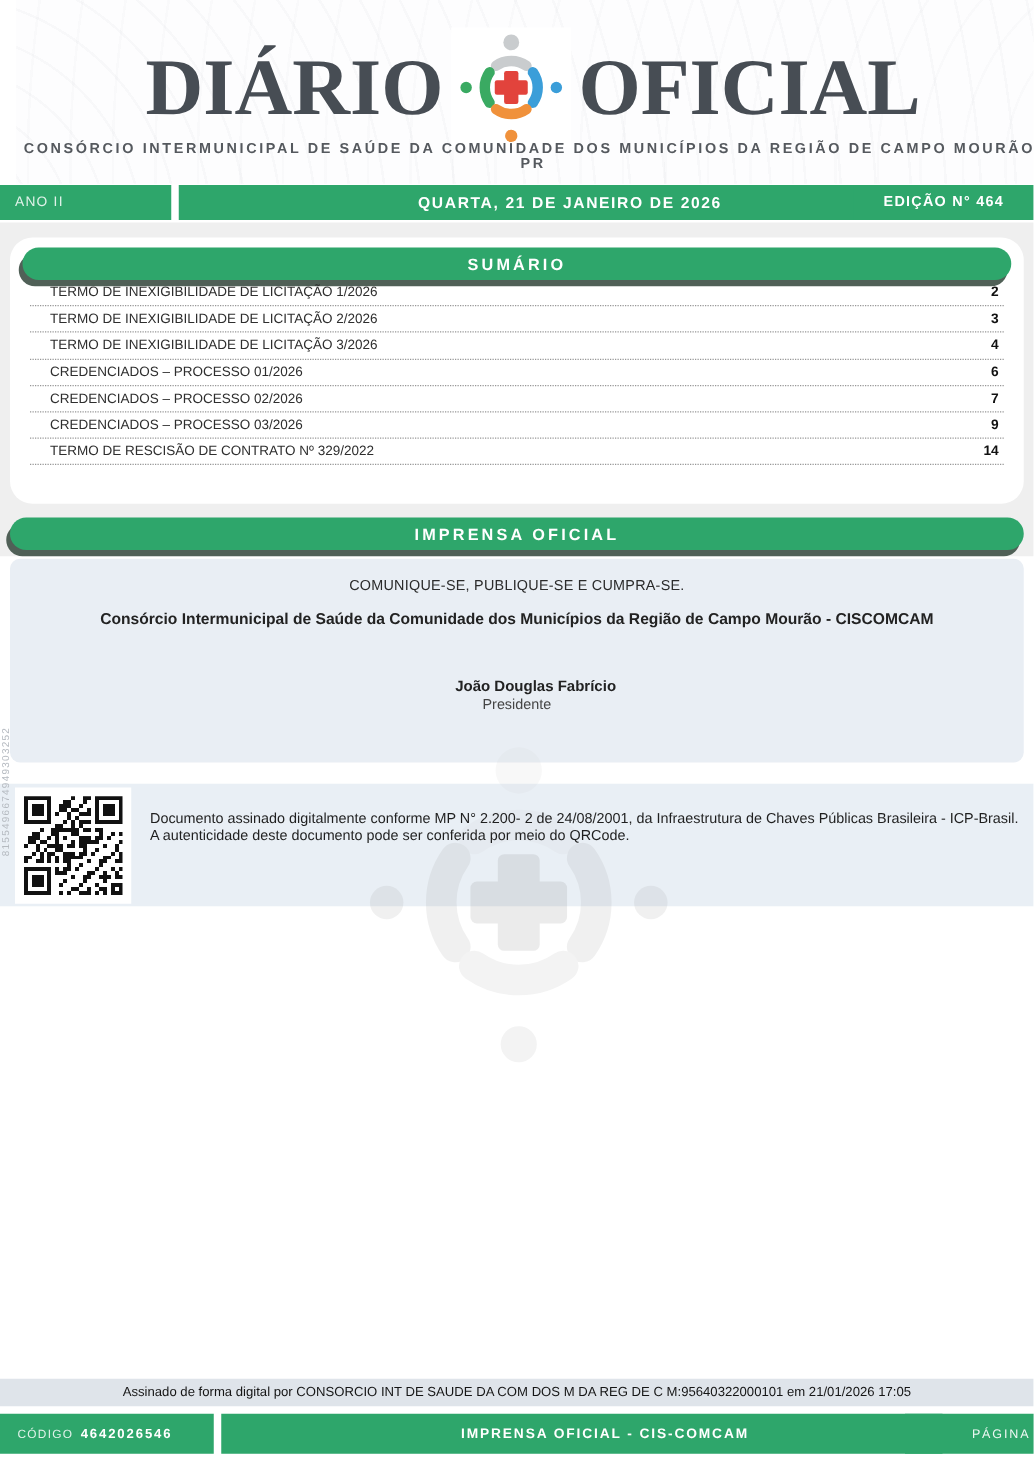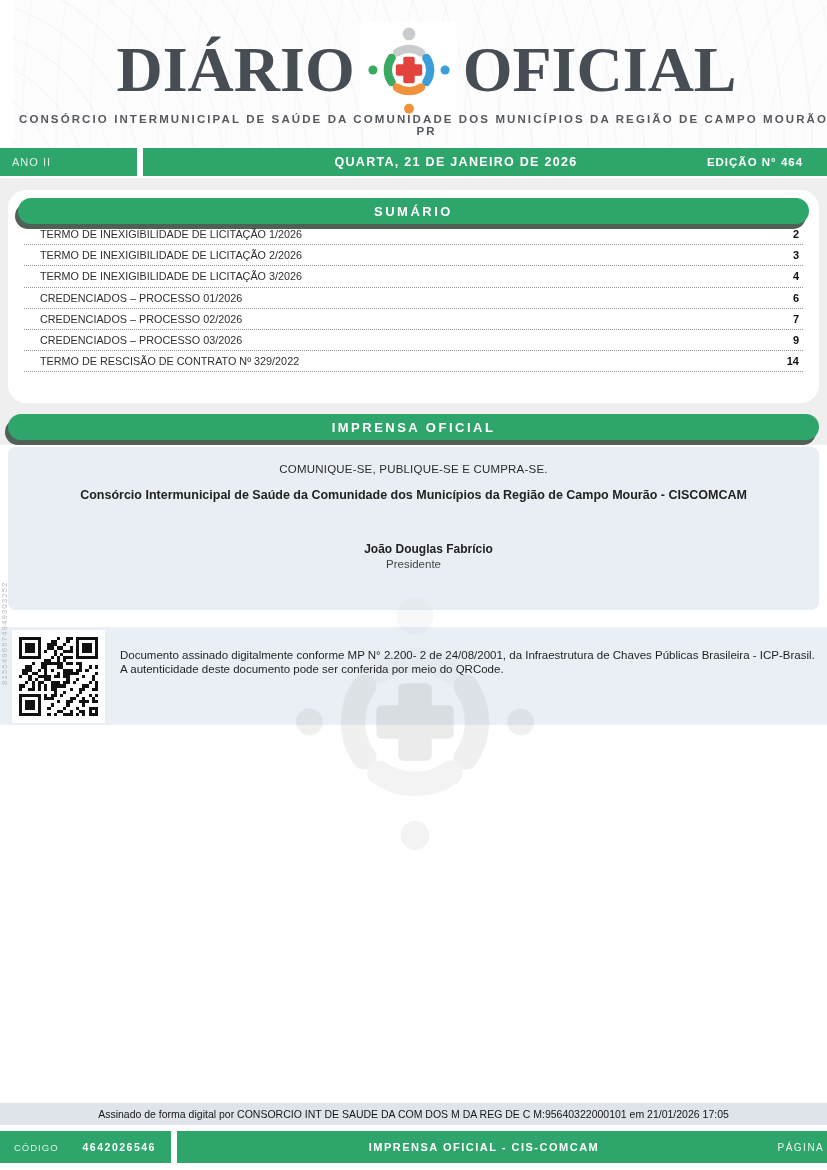--- a/index.html
+++ b/index.html
@@ -70,21 +70,21 @@
 
   .side-number{position:absolute;left:0px;top:545px;height:140px;width:12px;
     writing-mode:vertical-rl;transform:rotate(180deg);
     font-size:8px;letter-spacing:1px;color:#b5bac0;}
 
   
   .signed-bar{position:absolute;left:0;top:1103px;width:827px;height:22px;background:#dfe4ea;
     display:flex;align-items:center;justify-content:center;font-size:10.5px;color:#151515;}
   .foot-seg{position:absolute;top:1131px;height:32px;background:var(--green);color:#fff;
     display:flex;align-items:center;padding-left:37px;}
-  .foot-code{left:0;width:171px;padding-left:14px;box-sizing:border-box;gap:24px;}
+  .foot-code{left:0;width:171px;padding-left:14px;box-sizing:border-box;gap:6px;}
   .foot-code .lbl{font-size:9.5px;letter-spacing:1px;color:rgba(255,255,255,.85);}
   .foot-code .val{font-size:10.5px;font-weight:700;letter-spacing:1.5px;}
   .foot-center{left:177px;width:540px;justify-content:center;font-weight:700;font-size:11px;letter-spacing:1.5px;}
   .foot-page{left:724px;width:109px;justify-content:center;font-size:10px;letter-spacing:1.5px;color:rgba(255,255,255,.92);}
 </style>
 </head>
 <body>
 
 <svg width="0" height="0" style="position:absolute">
   <defs>

